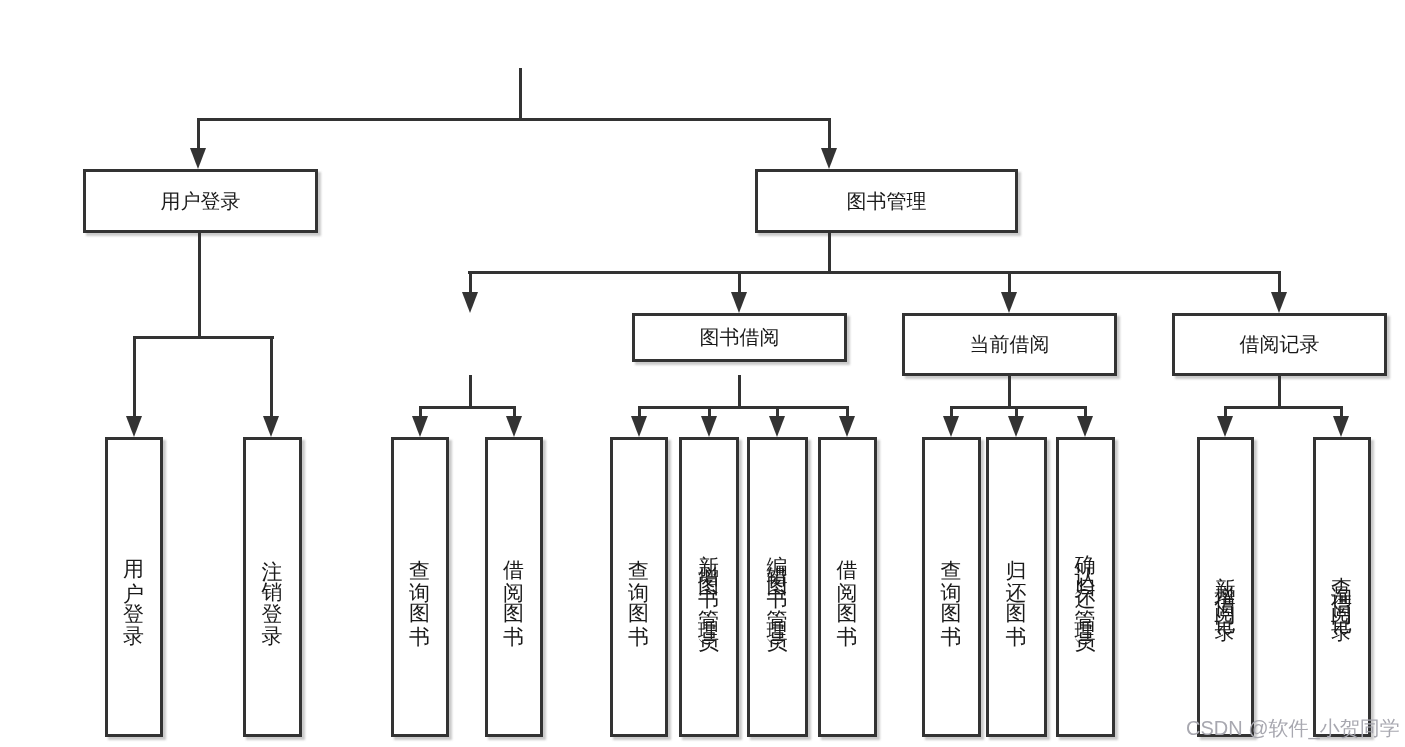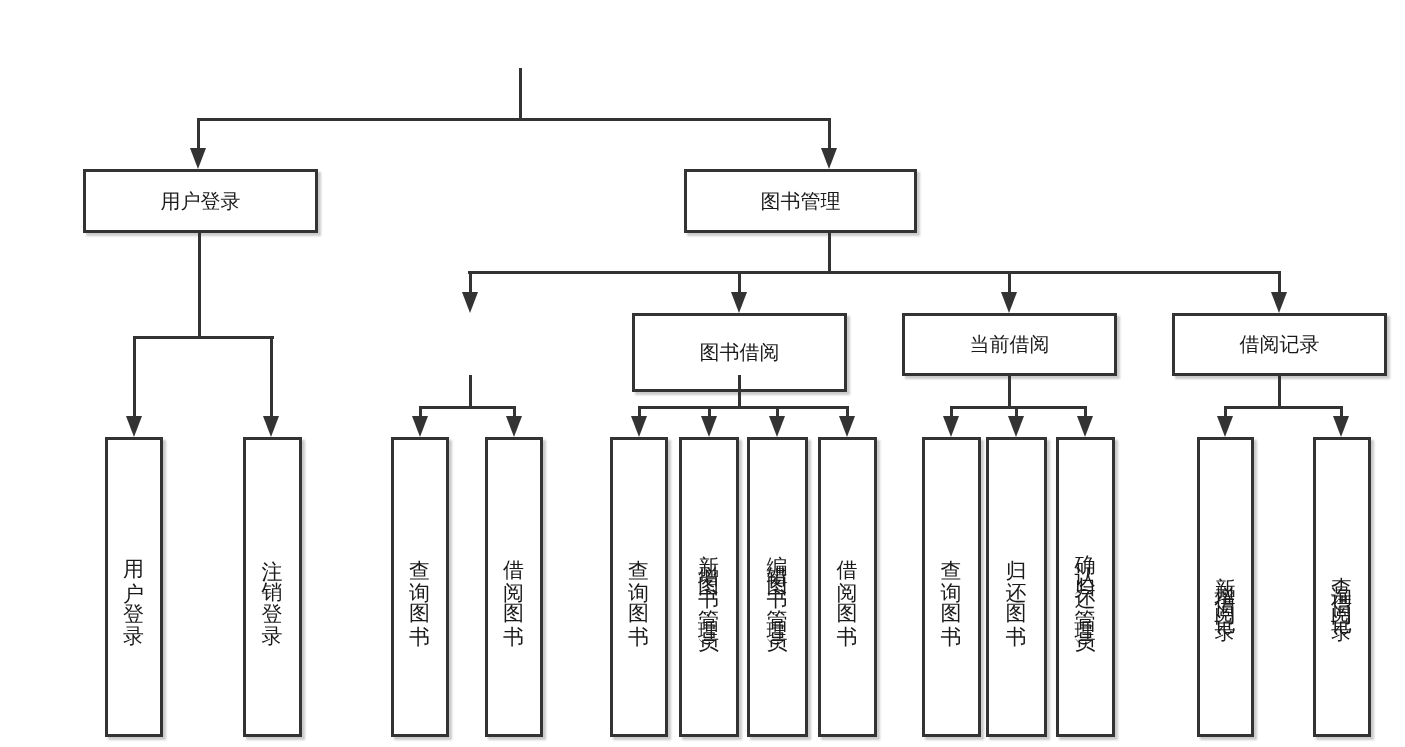--- a/index.html
+++ b/index.html
@@ -41,21 +41,21 @@
   <div class="vline" style="left:519px;top:68px;height:52px"></div>
   <div class="hline" style="left:197px;top:118px;width:634px"></div>
   <div class="vline" style="left:197px;top:118px;height:34px"></div>
   <div class="arr" style="left:190px;top:148px"></div>
   <div class="vline" style="left:828px;top:118px;height:34px"></div>
   <div class="arr" style="left:821px;top:148px"></div>
 
   <div class="node" style="left:83px;top:169px;width:235px;height:64px">
     <span>用户登录</span>
   </div>
-  <div class="node" style="left:684px;top:169px;width:233px;height:64px">
+  <div class="node" style="left:755px;top:169px;width:263px;height:64px">
     <span>图书管理</span>
   </div>
 
   <div class="vline" style="left:198px;top:233px;height:106px"></div>
   <div class="hline" style="left:133px;top:336px;width:141px"></div>
   <div class="vline" style="left:133px;top:336px;height:84px"></div>
   <div class="arr" style="left:126px;top:416px"></div>
   <div class="vline" style="left:270px;top:336px;height:84px"></div>
   <div class="arr" style="left:263px;top:416px"></div>
 
@@ -63,21 +63,21 @@
   <div class="hline" style="left:468px;top:271px;width:813px"></div>
   <div class="vline" style="left:469px;top:271px;height:26px"></div>
   <div class="arr" style="left:462px;top:292px"></div>
   <div class="vline" style="left:738px;top:271px;height:26px"></div>
   <div class="arr" style="left:731px;top:292px"></div>
   <div class="vline" style="left:1008px;top:271px;height:26px"></div>
   <div class="arr" style="left:1001px;top:292px"></div>
   <div class="vline" style="left:1278px;top:271px;height:26px"></div>
   <div class="arr" style="left:1271px;top:292px"></div>
 
-  <div class="node" style="left:632px;top:313px;width:215px;height:79px">
+  <div class="node" style="left:632px;top:313px;width:215px;height:49px">
     <span>图书借阅</span>
   </div>
   <div class="node" style="left:902px;top:313px;width:215px;height:63px">
     <span>当前借阅</span>
   </div>
   <div class="node" style="left:1172px;top:313px;width:215px;height:63px">
     <span>借阅记录</span>
   </div>
 
   <div class="vline" style="left:469px;top:375px;height:33px"></div>
@@ -151,14 +151,15 @@
     <span class="ls9">确认归还（管理员）</span>
   </div>
 
   <div class="node leaf" style="left:1197px;top:437px;width:57px;height:300px">
     <span class="ls6">新增借阅记录</span>
   </div>
   <div class="node leaf" style="left:1313px;top:437px;width:58px;height:300px">
     <span class="ls6">查询借阅记录</span>
   </div>
 
+  <div id="watermark">CSDN @软件_小贺同学</div>
 
 </div>
 
 </body></html>

